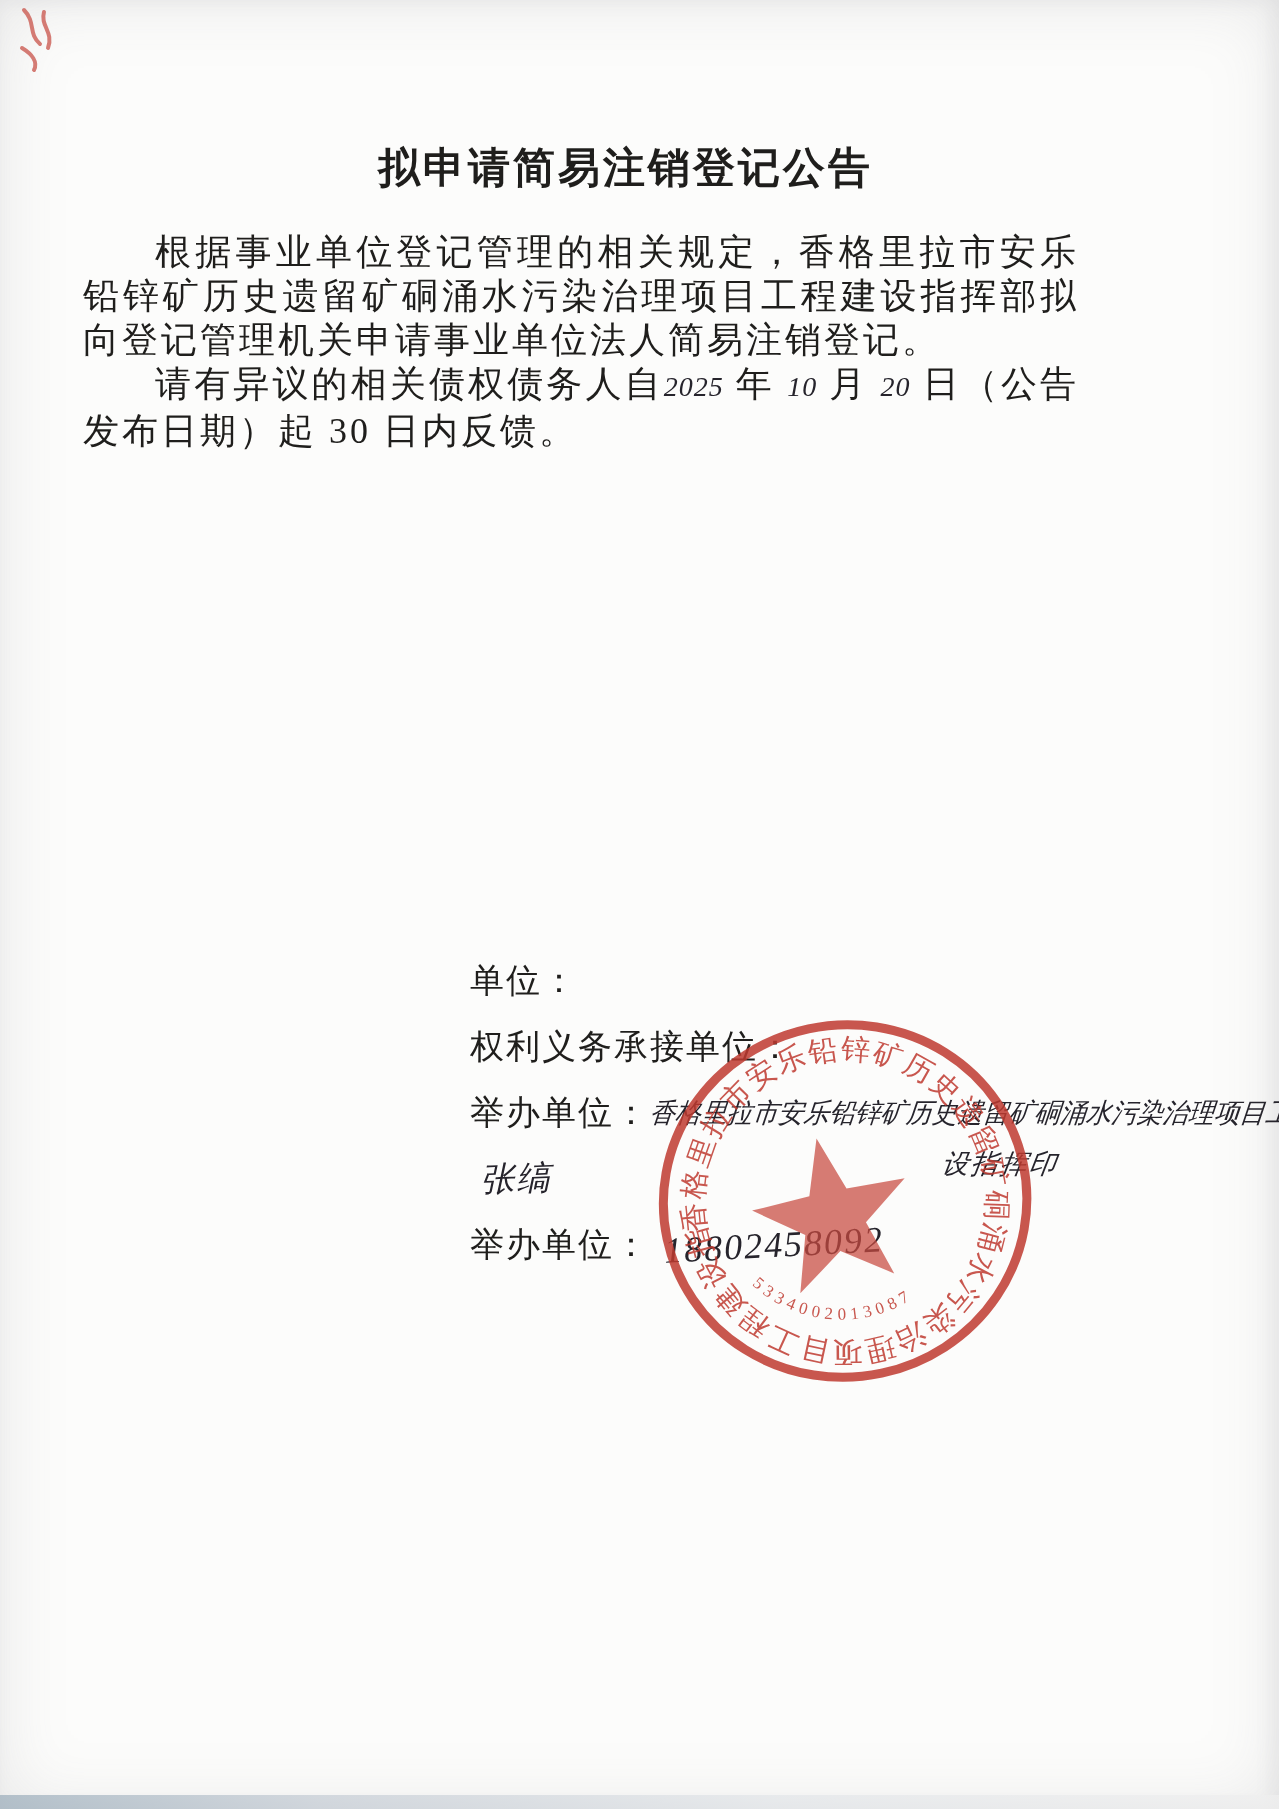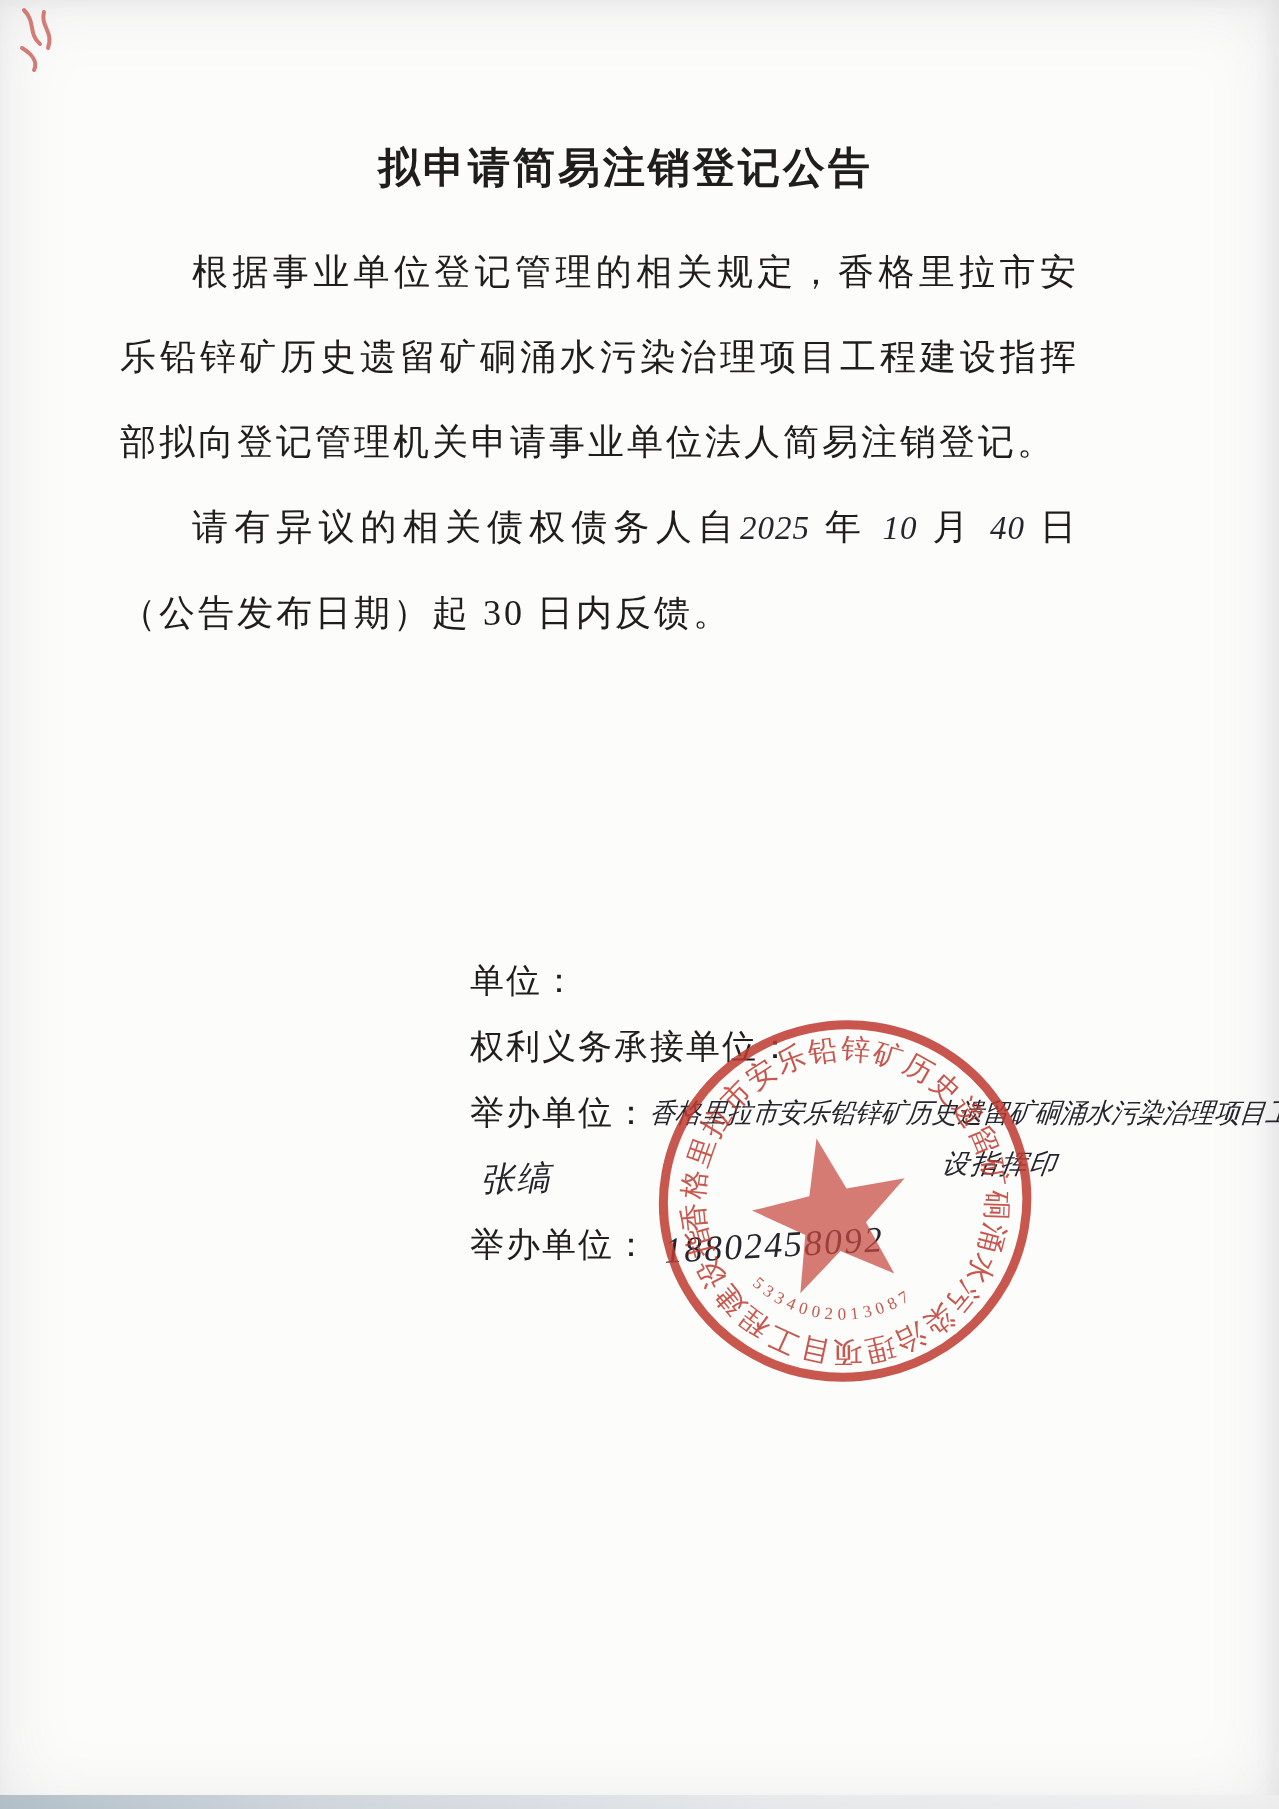--- a/index.html
+++ b/index.html
@@ -15,30 +15,30 @@
   }
   .title {
     margin:0 200px 0 172px;
     padding-top:140px;
     text-align:center;
     font-size:42px;
     font-weight:bold;
     letter-spacing:3px;
   }
   .body-text {
-    margin:34px 200px 0 120px;
+    margin:34px 200px 0 83px;
     font-size:36px;
-    line-height:85px;
+    line-height:44px;
     letter-spacing:3px;
     text-align:justify;
   }
   .para { margin:0; text-indent:2em; }
   .hw-inline {
     font-style:italic;
-    font-size:33px;
+    font-size:28px;
     letter-spacing:1px;
     color:#26242c;
   }
   .sig-block {
     position:absolute;
     left:470px; top:948px;
     font-size:34px;
     letter-spacing:2px;
   }
   .sig-line { height:66px; display:flex; align-items:center; white-space:nowrap; }
@@ -97,21 +97,21 @@
 <div class="page">
 
   <svg class="corner-scribble" width="80" height="70" viewBox="0 0 80 70">
     <path d="M10 6 C 22 18, 14 30, 26 40 M30 8 C 26 22, 40 28, 34 44 M8 44 C 18 50, 24 58, 20 66" fill="none" stroke="#c85248" stroke-width="4" stroke-linecap="round" opacity="0.75"></path>
   </svg>
 
   <h1 class="title">拟申请简易注销登记公告</h1>
 
   <div class="body-text">
     <p class="para">根据事业单位登记管理的相关规定，香格里拉市安乐铅锌矿历史遗留矿硐涌水污染治理项目工程建设指挥部拟向登记管理机关申请事业单位法人简易注销登记。</p>
-    <p class="para"><span>请有异议的相关债权债务人自</span><span class="hw-inline">2025</span> <span>年</span> <span class="hw-inline">10</span> <span>月</span> <span class="hw-inline">40</span> <span>日（公告发布日期）起 30 日内反馈。</span></p>
+    <p class="para"><span>请有异议的相关债权债务人自</span><span class="hw-inline">2025</span> <span>年</span> <span class="hw-inline">10</span> <span>月</span> <span class="hw-inline">20</span> <span>日（公告发布日期）起 30 日内反馈。</span></p>
   </div>
 
   <div class="sig-block">
     <div class="sig-line">
       <span>单位：</span>
     </div>
     <div class="sig-line">
       <span>权利义务承接单位：</span>
     </div>
     <div class="sig-line">

